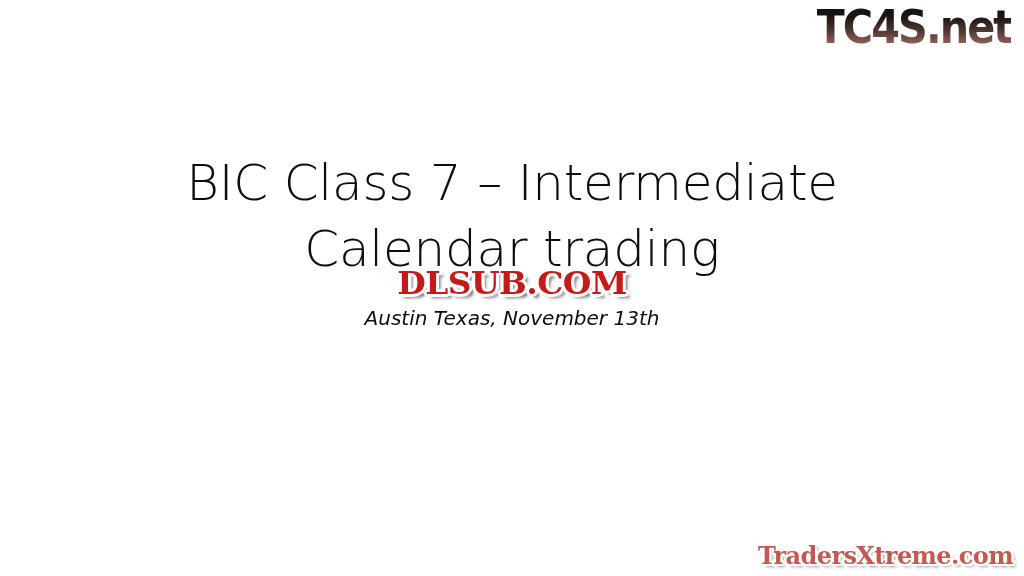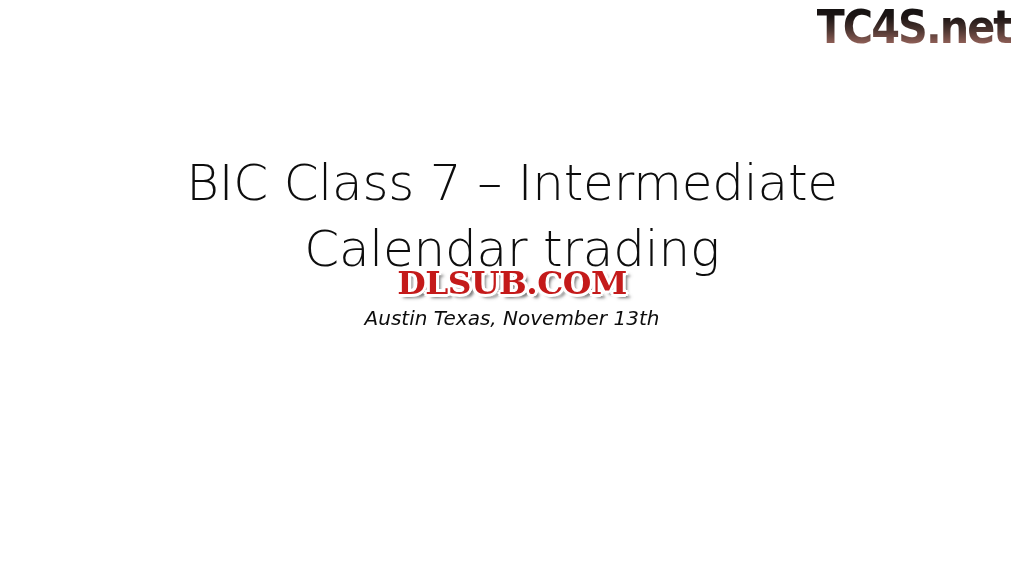--- a/index.html
+++ b/index.html
@@ -144,14 +144,15 @@
     <h1 class="slide-title">BIC Class 7 – Intermediate Calendar trading</h1>
 
     <p class="slide-subtitle">Austin Texas, November 13th</p>
 
   </div>
 
   <div class="wm-tc4s">TC4S.net</div>
 
   <div class="wm-dlsub">DLSUB.COM</div>
 
+  <div class="wm-traders">TradersXtreme.com</div>
 
 </div>
 
 </body></html>

